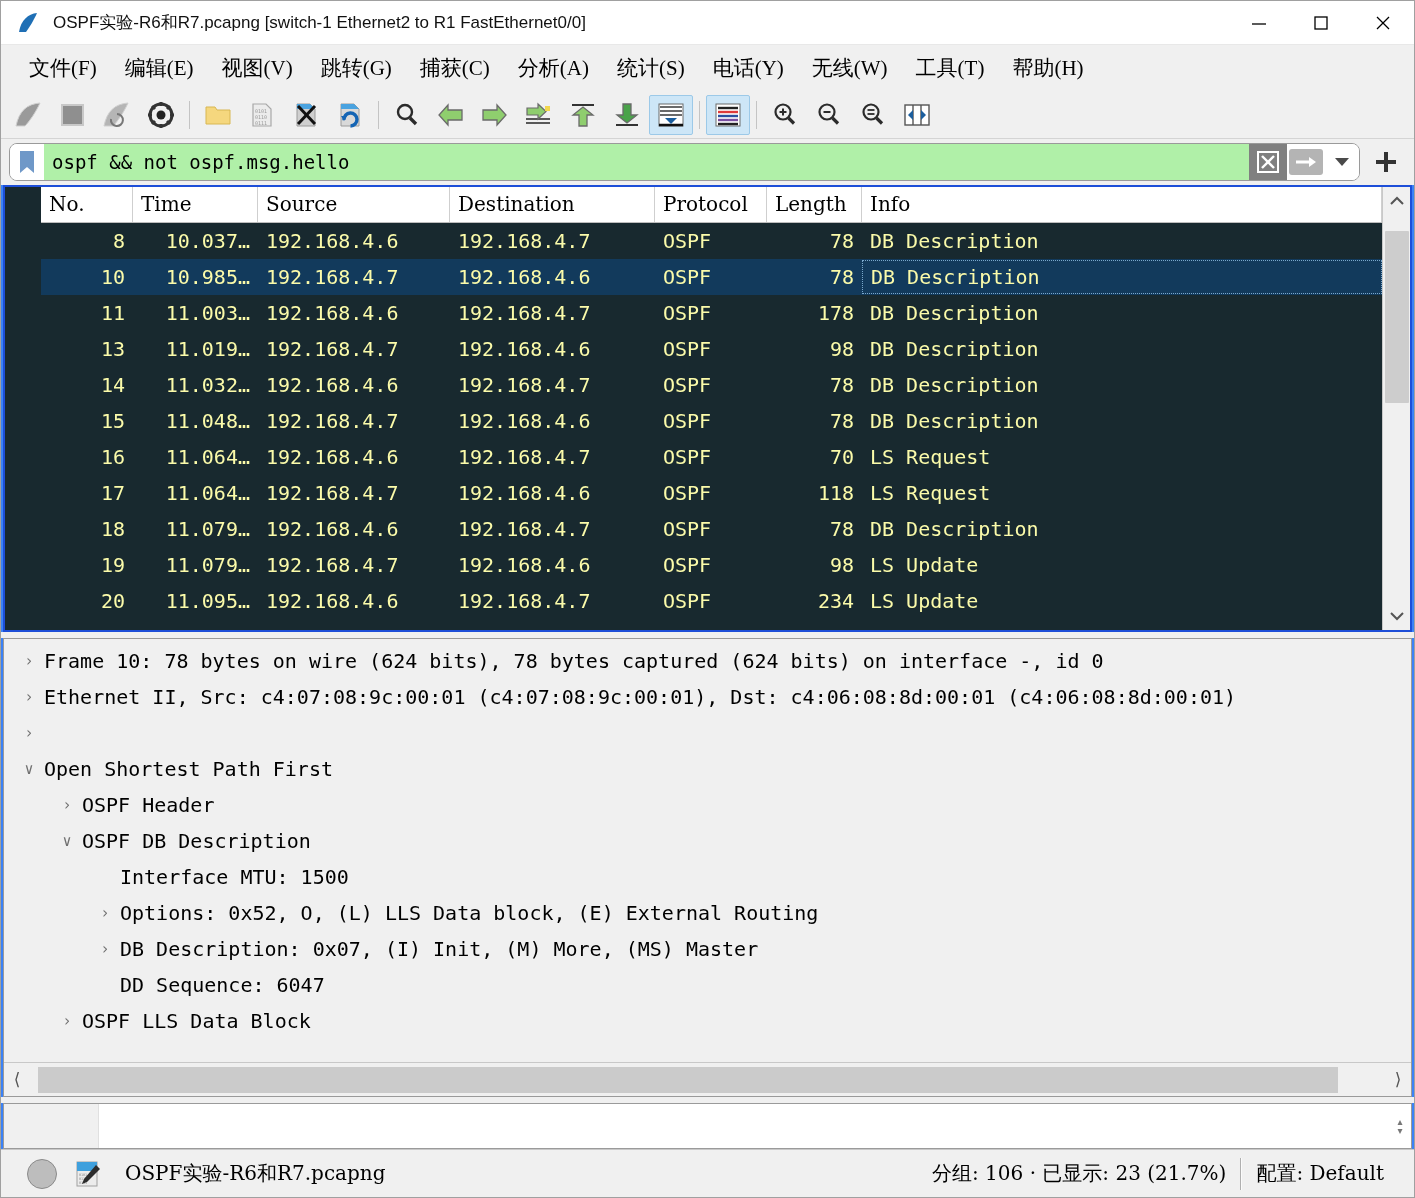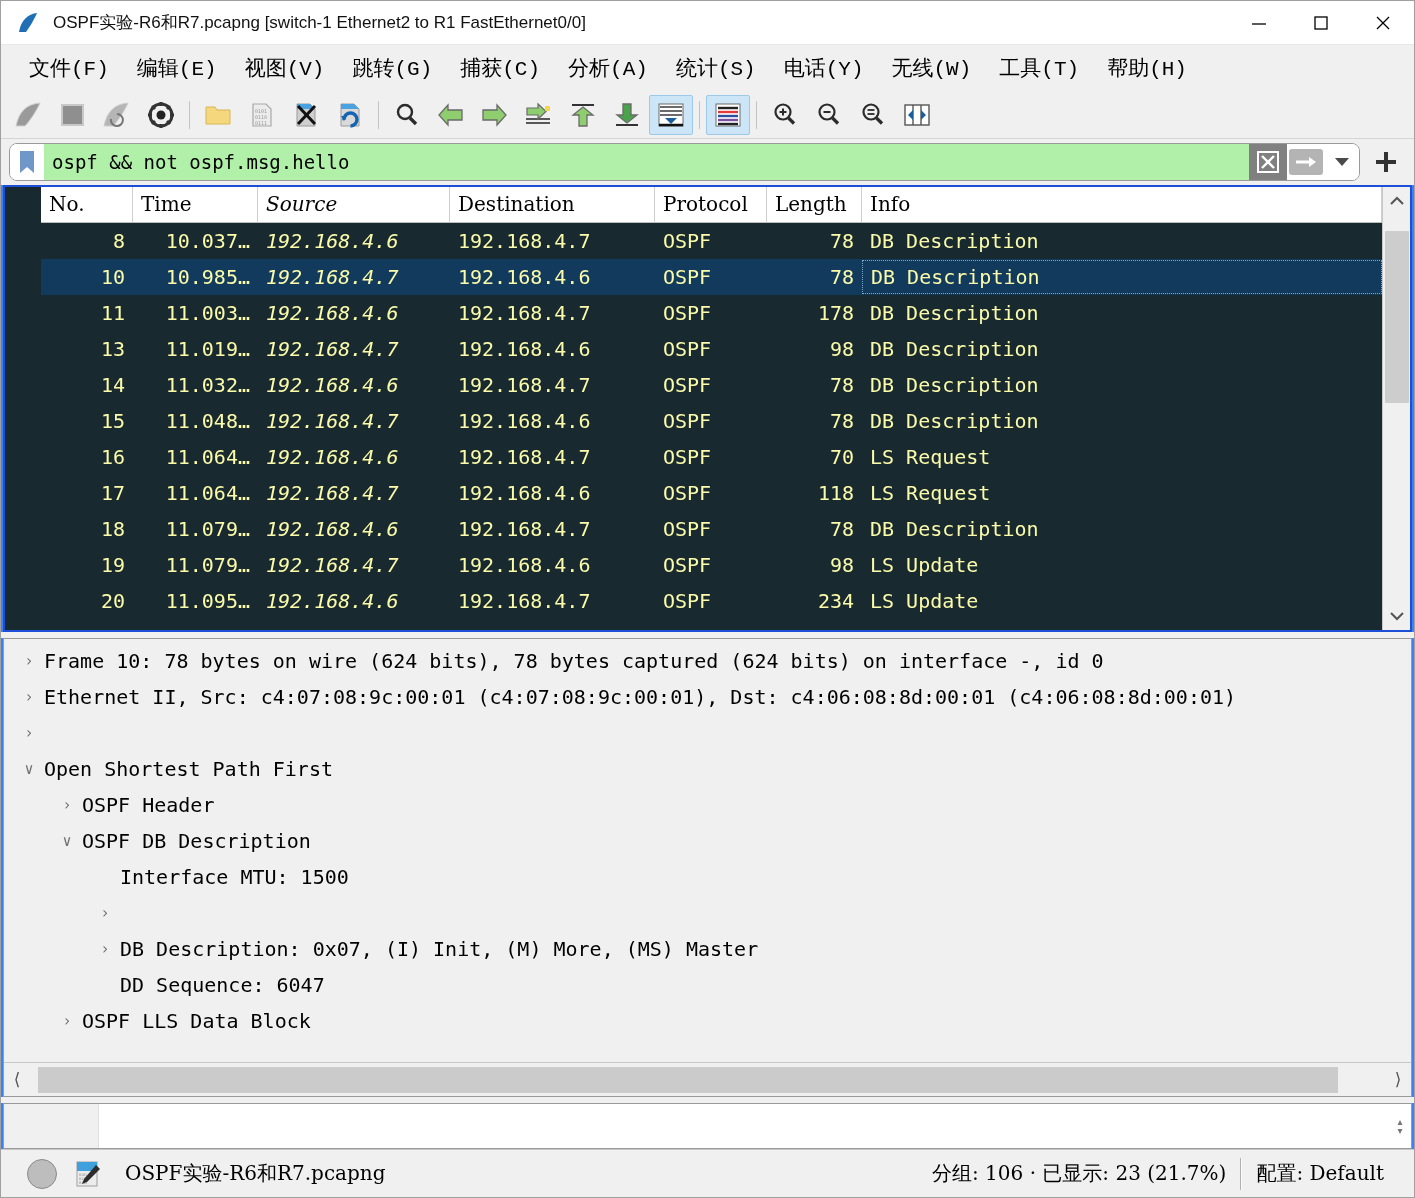--- a/index.html
+++ b/index.html
@@ -42,21 +42,21 @@
   
   .menubar {
     height: 46px; flex: 0 0 46px;
     display: flex; align-items: center;
     background: #f0f0f0;
     padding-left: 14px;
   }
   .menu-item {
     font-size: 21px; color: #000;
     padding: 4px 14px; white-space: nowrap;
-    font-family: Liberation Mono, monospace;
+    font-family: Liberation Serif, serif;
     cursor: default;
   }
 
   
   .toolbar {
     height: 48px; flex: 0 0 48px;
     display: flex; align-items: center;
     background: #f0f0f0;
     padding: 0 6px;
     border-bottom: 1px solid #d4d4d4;
@@ -139,21 +139,21 @@
     font-family: "DejaVu Serif", serif;
     font-size: 20px;
     border-bottom: 1px solid #bdbdbd;
   }
   .pl-header > div {
     padding: 5px 8px; border-right: 1px solid #cfcfcf;
     white-space: nowrap; overflow: hidden; cursor: default;
   }
   .col-no   { width: 92px;  flex: 0 0 92px; }
   .col-time { width: 125px; flex: 0 0 125px; }
-  .col-src  { width: 192px; flex: 0 0 192px; font-style: italic; }
+  .col-src  { width: 192px; flex: 0 0 192px; }
   .col-dst  { width: 205px; flex: 0 0 205px; }
   .col-proto{ width: 112px; flex: 0 0 112px; }
   .col-len  { width: 95px;  flex: 0 0 95px; }
   .col-info { flex: 1 1 auto; }
 
   .pl-rows { flex: 1 1 auto; overflow: hidden; }
   .pl-row {
     display: flex; height: 36px;
     font-family: "DejaVu Sans Mono", monospace;
     font-size: 20px; color: #fbfbaa;
@@ -696,20 +696,21 @@
         <div class="dt-row" style="padding-left: 50px;">
           <span class="dt-chev">∨</span>
           <span class="dt-label">OSPF DB Description</span>
         </div>
         <div class="dt-row" style="padding-left: 88px;">
           <span class="dt-chev blank"></span>
           <span class="dt-label">Interface MTU: 1500</span>
         </div>
         <div class="dt-row" style="padding-left: 88px;">
           <span class="dt-chev">›</span>
+          <span class="dt-label">Options: 0x52, O, (L) LLS Data block, (E) External Routing</span>
         </div>
         <div class="dt-row" style="padding-left: 88px;">
           <span class="dt-chev">›</span>
           <span class="dt-label">DB Description: 0x07, (I) Init, (M) More, (MS) Master</span>
         </div>
         <div class="dt-row" style="padding-left: 88px;">
           <span class="dt-chev blank"></span>
           <span class="dt-label">DD Sequence: 6047</span>
         </div>
         <div class="dt-row" style="padding-left: 50px;">

